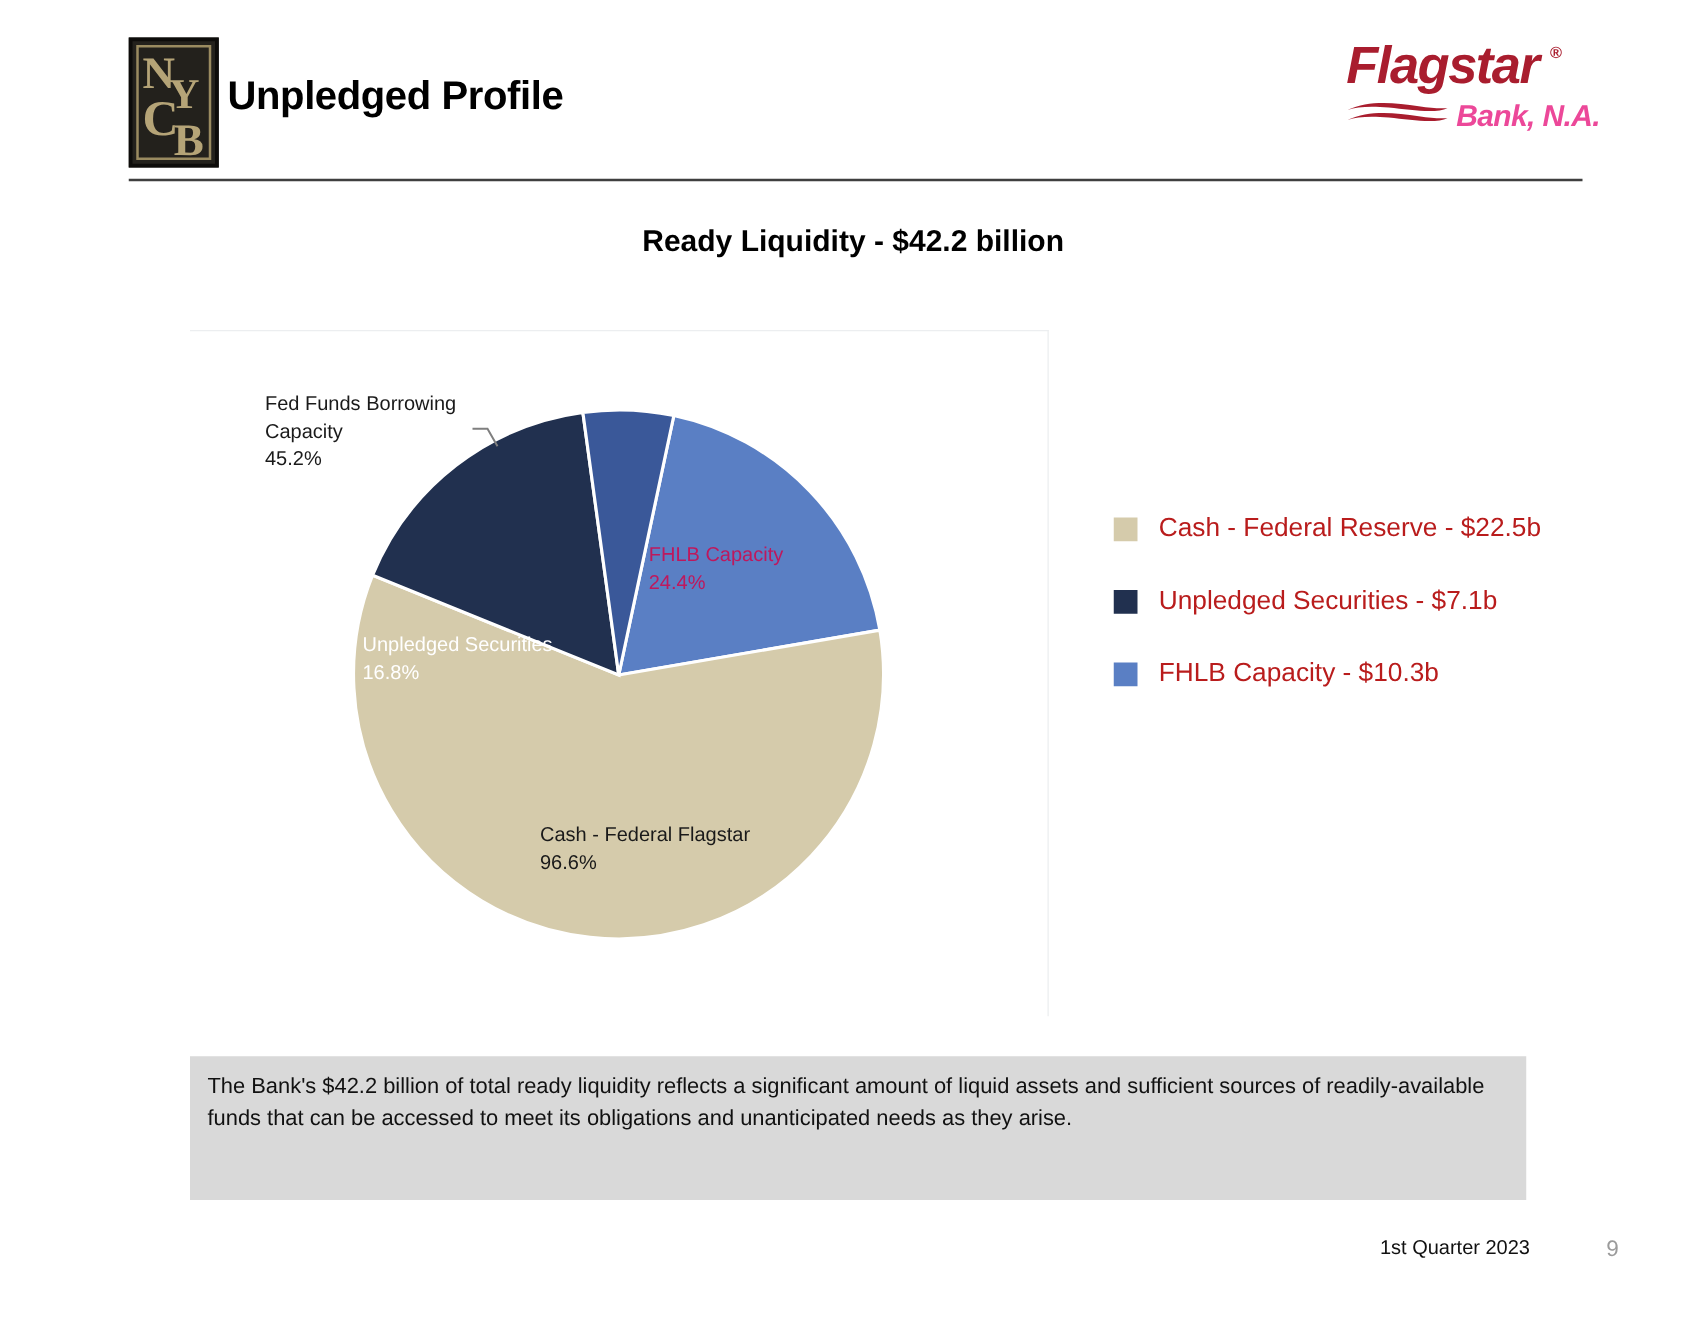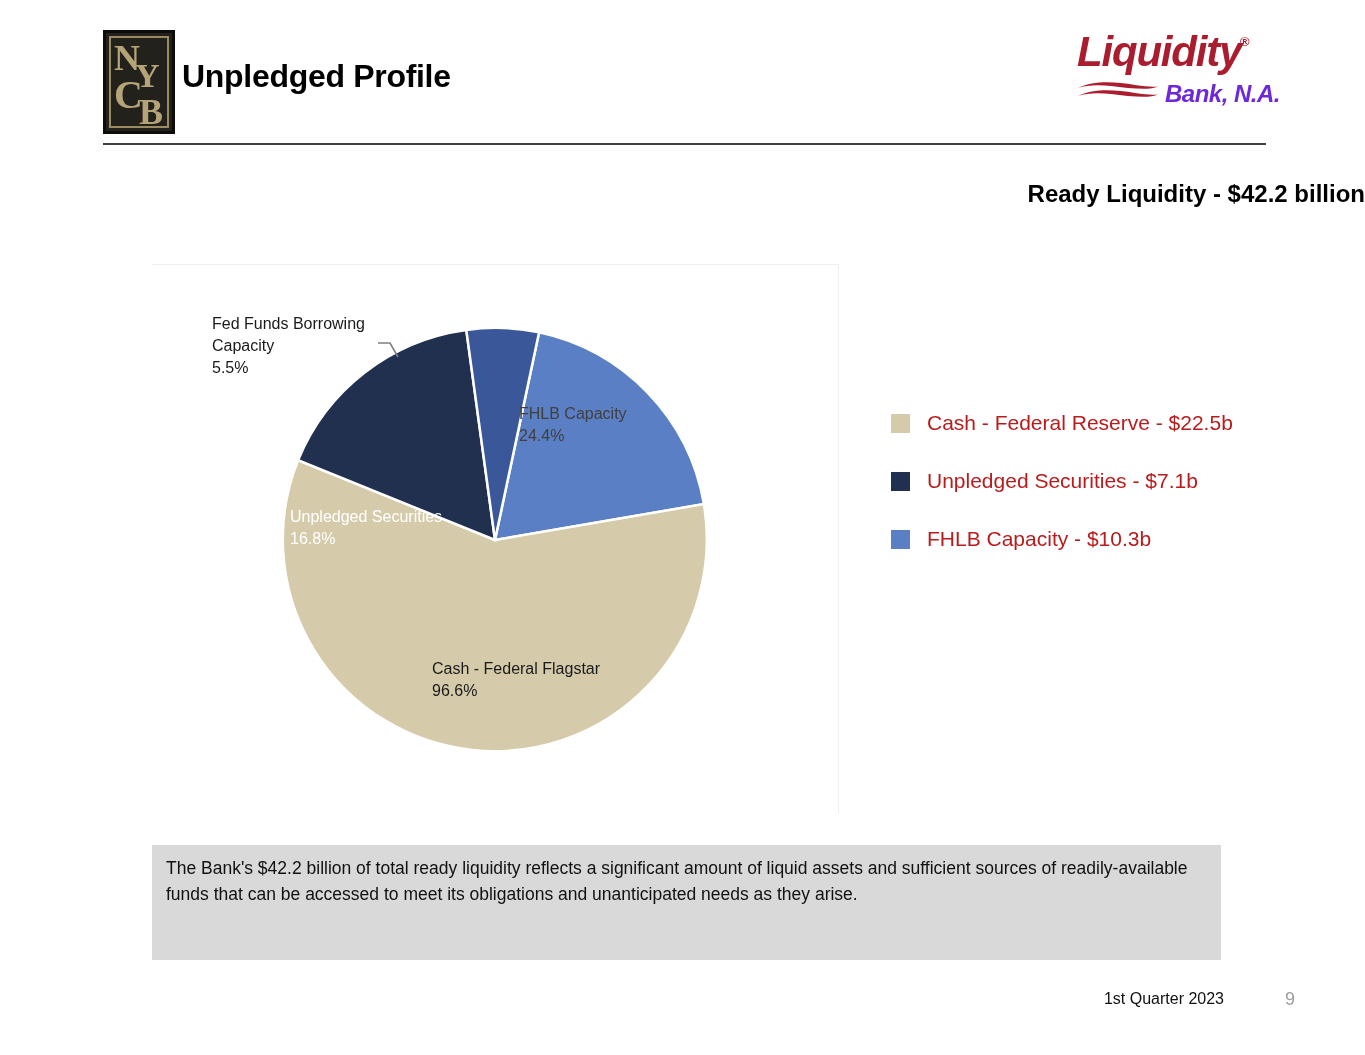--- a/index.html
+++ b/index.html
@@ -86,37 +86,37 @@
     position: absolute;
     left: 0; top: 52px;
     width: 82px; height: 22px;
   }
   #flagstar-sub {
     position: absolute;
     left: 88px; top: 52px;
     font-size: 24px;
     font-weight: 700;
     font-style: italic;
-    color: #6d28d9;
+    color: #ec4899;
     letter-spacing: -0.5px;
     white-space: nowrap;
   }
   #header-rule {
     position: absolute;
     left: 103px; top: 143px;
     width: 1163px; height: 0;
     border-top: 2px solid #3f3f3f;
   }
 
   
   #chart-title {
     position: absolute;
     left: 0; top: 180px;
     width: 1365px;
-    text-align: right;
+    text-align: center;
     font-size: 24px;
     font-weight: 700;
     color: #000000;
   }
   #chart-area {
     position: absolute;
     left: 152px; top: 264px;
     width: 687px; height: 549px;
     border-top: 1px solid #eceef0;
     border-right: 1px solid #eceef0;
@@ -128,21 +128,21 @@
     width: 700px; height: 560px;
   }
 
   .pie-label {
     position: absolute;
     font-size: 16px;
     line-height: 1.38;
     white-space: nowrap;
   }
   #label-fedfunds { left: 212px; top: 313px; color: #1a1a1a; }
-  #label-fhlb     { left: 519px; top: 403px; color: #404040; }
+  #label-fhlb     { left: 519px; top: 434px; color: #be185d; }
   #label-unpledged{ left: 290px; top: 506px; color: #ffffff; }
   #label-cash     { left: 432px; top: 658px; color: #1a1a1a; }
 
   
   #legend {
     position: absolute;
     left: 891px; top: 394px;
     width: 460px;
   }
   .legend-row {
@@ -202,21 +202,21 @@
       <span class="nycb-letter" id="nycb-n">N</span>
       <span class="nycb-letter" id="nycb-y">Y</span>
       <span class="nycb-letter" id="nycb-c">C</span>
       <span class="nycb-letter" id="nycb-b">B</span>
     </div>
   </div>
 
   <div id="slide-title">Unpledged Profile</div>
 
   <div id="flagstar-logo">
-    <span id="flagstar-word">Liquidity</span>
+    <span id="flagstar-word">Flagstar</span>
     <span id="flagstar-reg">®</span>
     <svg id="flagstar-wave" viewBox="0 0 82 22">
       <path d="M1,8 C18,0 38,2 58,5 C68,6.5 75,7 81,6.5 C72,11 52,8 34,6 C20,4.7 9,5.2 1,8 Z" fill="#a91d2e"></path>
       <path d="M1,16 C18,8 38,10 58,13 C68,14.5 75,15 81,14.5 C72,19 52,16 34,14 C20,12.7 9,13.2 1,16 Z" fill="#a91d2e"></path>
     </svg>
     <span id="flagstar-sub">Bank, N.A.</span>
   </div>
 
   <div id="header-rule"></div>
 </div>
@@ -234,21 +234,21 @@
   <path fill="#21304f" stroke="#ffffff" stroke-width="2.5" d="M 343 276 L 146.06 196.21 A 212 212 0 0 1 314.29 65.94 Z"></path>
 
   <path fill="#3a5899" stroke="#ffffff" stroke-width="2.5" d="M 343 276 L 314.29 65.94 A 212 212 0 0 1 387.08 68.36 Z"></path>
 
   <polyline points="226,79 238,79 246,93" fill="none" stroke="#7f7f7f" stroke-width="1.6"></polyline>
 </svg>
 
 <div class="pie-label" id="label-fedfunds">
   <div>Fed Funds Borrowing</div>
   <div>Capacity</div>
-  <div>5.5%</div>
+  <div>45.2%</div>
 </div>
 
 <div class="pie-label" id="label-fhlb">
   <div>FHLB Capacity</div>
   <div>24.4%</div>
 </div>
 
 <div class="pie-label" id="label-unpledged">
   <div>Unpledged Securities</div>
   <div>16.8%</div>

